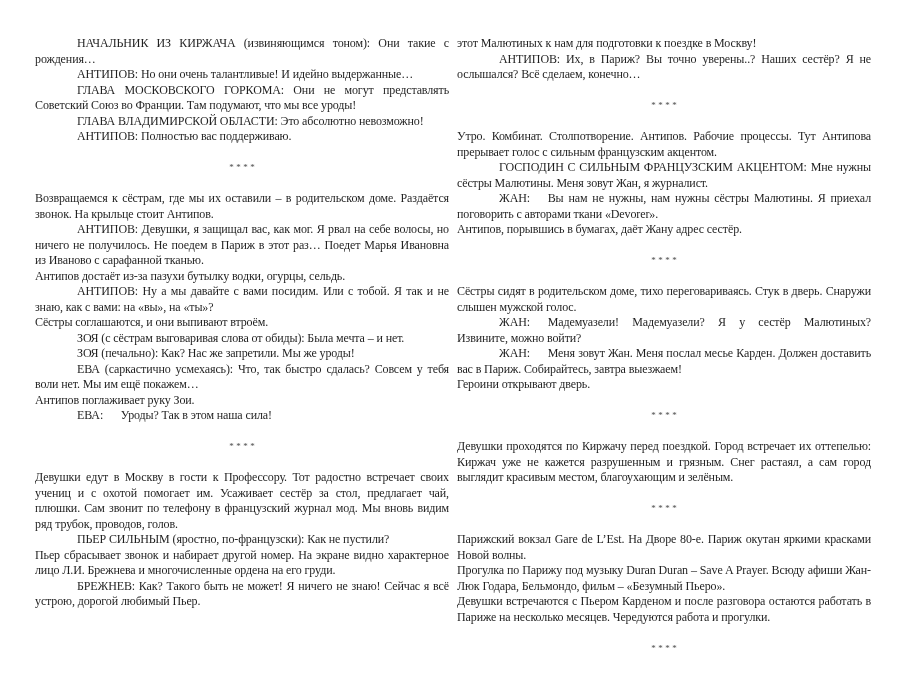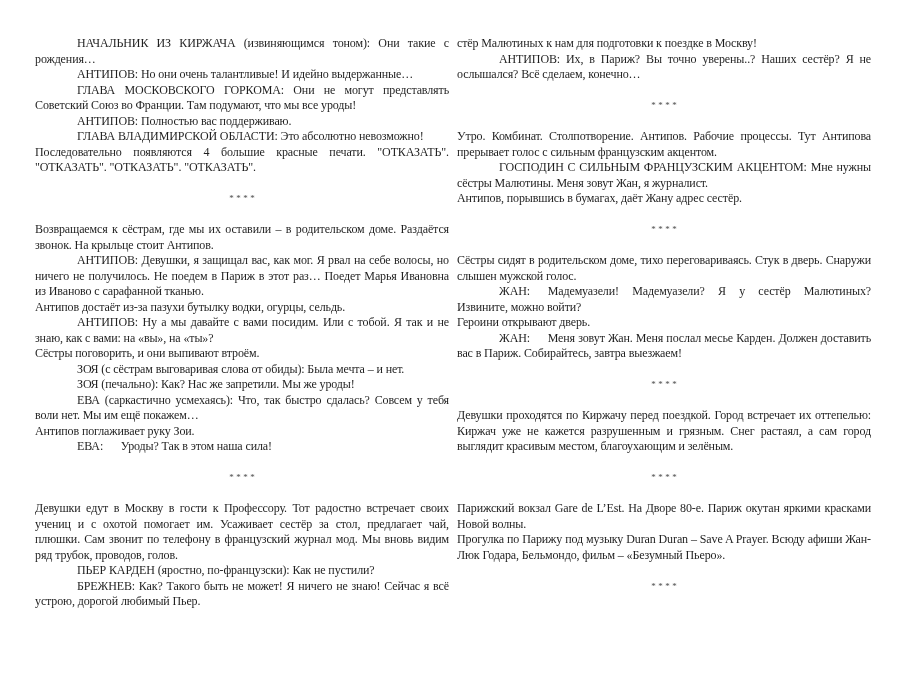--- a/index.html
+++ b/index.html
@@ -51,51 +51,53 @@
   }
 </style>
 </head>
 <body>
 
 <div class="page">
   <div class="column column-left">
       <div class="para indent">НАЧАЛЬНИК ИЗ КИРЖАЧА (извиняющимся тоном): Они такие с рождения…</div>
       <div class="para indent">АНТИПОВ: Но они очень талантливые! И идейно выдержанные…</div>
       <div class="para indent">ГЛАВА МОСКОВСКОГО ГОРКОМА: Они не могут представлять Советский Союз во Франции. Там подумают, что мы все уроды!</div>
+      <div class="para indent">ГЛАВА ВЛАДИМИРСКОЙ ОБЛАСТИ: Это абсолютно невозможно!</div>
       <div class="para indent">АНТИПОВ: Полностью вас поддерживаю.</div>
-      <div class="para indent">ГЛАВА ВЛАДИМИРСКОЙ ОБЛАСТИ: Это абсолютно невозможно!</div>
-      <div class="para">Последовательно появляются 4 большие красные печати. "ОТКАЗАТЬ". "ОТКАЗАТЬ". "ОТКАЗАТЬ". "ОТКАЗАТЬ".</div>
       <div class="separator">****</div>
       <div class="para">Возвращаемся к сёстрам, где мы их оставили – в родительском доме. Раздаётся звонок. На крыльце стоит Антипов.</div>
       <div class="para indent">АНТИПОВ: Девушки, я защищал вас, как мог. Я рвал на себе волосы, но ничего не получилось. Не поедем в Париж в этот раз… Поедет Марья Ивановна из Иваново с сарафанной тканью.</div>
       <div class="para">Антипов достаёт из-за пазухи бутылку водки, огурцы, сельдь.</div>
       <div class="para indent">АНТИПОВ: Ну а мы давайте с вами посидим. Или с тобой. Я так и не знаю, как с вами: на «вы», на «ты»?</div>
-      <div class="para">Сёстры поговорить, и они выпивают втроём.</div>
+      <div class="para">Сёстры соглашаются, и они выпивают втроём.</div>
       <div class="para indent">ЗОЯ (с сёстрам выговаривая слова от обиды): Была мечта – и нет.</div>
       <div class="para indent">ЗОЯ (печально): Как? Нас же запретили. Мы же уроды!</div>
       <div class="para indent">ЕВА (саркастично усмехаясь): Что, так быстро сдалась? Совсем у тебя воли нет. Мы им ещё покажем…</div>
       <div class="para">Антипов поглаживает руку Зои.</div>
       <div class="para indent">ЕВА:  Уроды? Так в этом наша сила!</div>
       <div class="separator">****</div>
       <div class="para">Девушки едут в Москву в гости к Профессору. Тот радостно встречает своих учениц и с охотой помогает им. Усаживает сестёр за стол, предлагает чай, плюшки. Сам звонит по телефону в французский журнал мод. Мы вновь видим ряд трубок, проводов, голов.</div>
-      <div class="para indent">ПЬЕР КАРДЕН (яростно, по-французски): Как не пустили?</div>
+      <div class="para indent">ПЬЕР СИЛЬНЫМ (яростно, по-французски): Как не пустили?</div>
+      <div class="para">Пьер сбрасывает звонок и набирает другой номер. На экране видно характерное лицо Л.И. Брежнева и многочисленные ордена на его груди.</div>
       <div class="para indent">БРЕЖНЕВ: Как? Такого быть не может! Я ничего не знаю! Сейчас я всё устрою, дорогой любимый Пьер.</div>
     </div>
   <div class="column column-right">
-      <div class="para">стёр Малютиных к нам для подготовки к поездке в Москву!</div>
+      <div class="para">этот Малютиных к нам для подготовки к поездке в Москву!</div>
       <div class="para indent">АНТИПОВ: Их, в Париж? Вы точно уверены..? Наших сестёр? Я не ослышался? Всё сделаем, конечно…</div>
       <div class="separator">****</div>
       <div class="para">Утро. Комбинат. Столпотворение. Антипов. Рабочие процессы. Тут Антипова прерывает голос с сильным французским акцентом.</div>
       <div class="para indent">ГОСПОДИН С СИЛЬНЫМ ФРАНЦУЗСКИМ АКЦЕНТОМ: Мне нужны сёстры Малютины. Меня зовут Жан, я журналист.</div>
+      <div class="para indent">ЖАН:  Вы нам не нужны, нам нужны сёстры Малютины. Я приехал поговорить с авторами ткани «Devorer».</div>
       <div class="para">Антипов, порывшись в бумагах, даёт Жану адрес сестёр.</div>
       <div class="separator">****</div>
       <div class="para">Сёстры сидят в родительском доме, тихо переговариваясь. Стук в дверь. Снаружи слышен мужской голос.</div>
       <div class="para indent">ЖАН:  Мадемуазели! Мадемуазели? Я у сестёр Малютиных? Извините, можно войти?</div>
+      <div class="para indent">ЖАН:  Меня зовут Жан. Меня послал месье Карден. Должен доставить вас в Париж. Собирайтесь, завтра выезжаем!</div>
       <div class="para">Героини открывают дверь.</div>
-      <div class="para indent">ЖАН:  Меня зовут Жан. Меня послал месье Карден. Должен доставить вас в Париж. Собирайтесь, завтра выезжаем!</div>
       <div class="separator">****</div>
       <div class="para">Девушки проходятся по Киржачу перед поездкой. Город встречает их оттепелью: Киржач уже не кажется разрушенным и грязным. Снег растаял, а сам город выглядит красивым местом, благоухающим и зелёным.</div>
       <div class="separator">****</div>
       <div class="para">Парижский вокзал Gare de L’Est. На Дворе 80-е. Париж окутан яркими красками Новой волны.</div>
       <div class="para">Прогулка по Парижу под музыку Duran Duran – Save A Prayer. Всюду афиши Жан-Люк Годара, Бельмондо, фильм – «Безумный Пьеро».</div>
+      <div class="para">Девушки встречаются с Пьером Карденом и после разговора остаются работать в Париже на несколько месяцев. Чередуются работа и прогулки.</div>
       <div class="separator">****</div>
     </div>
 </div>
 
 </body></html>

